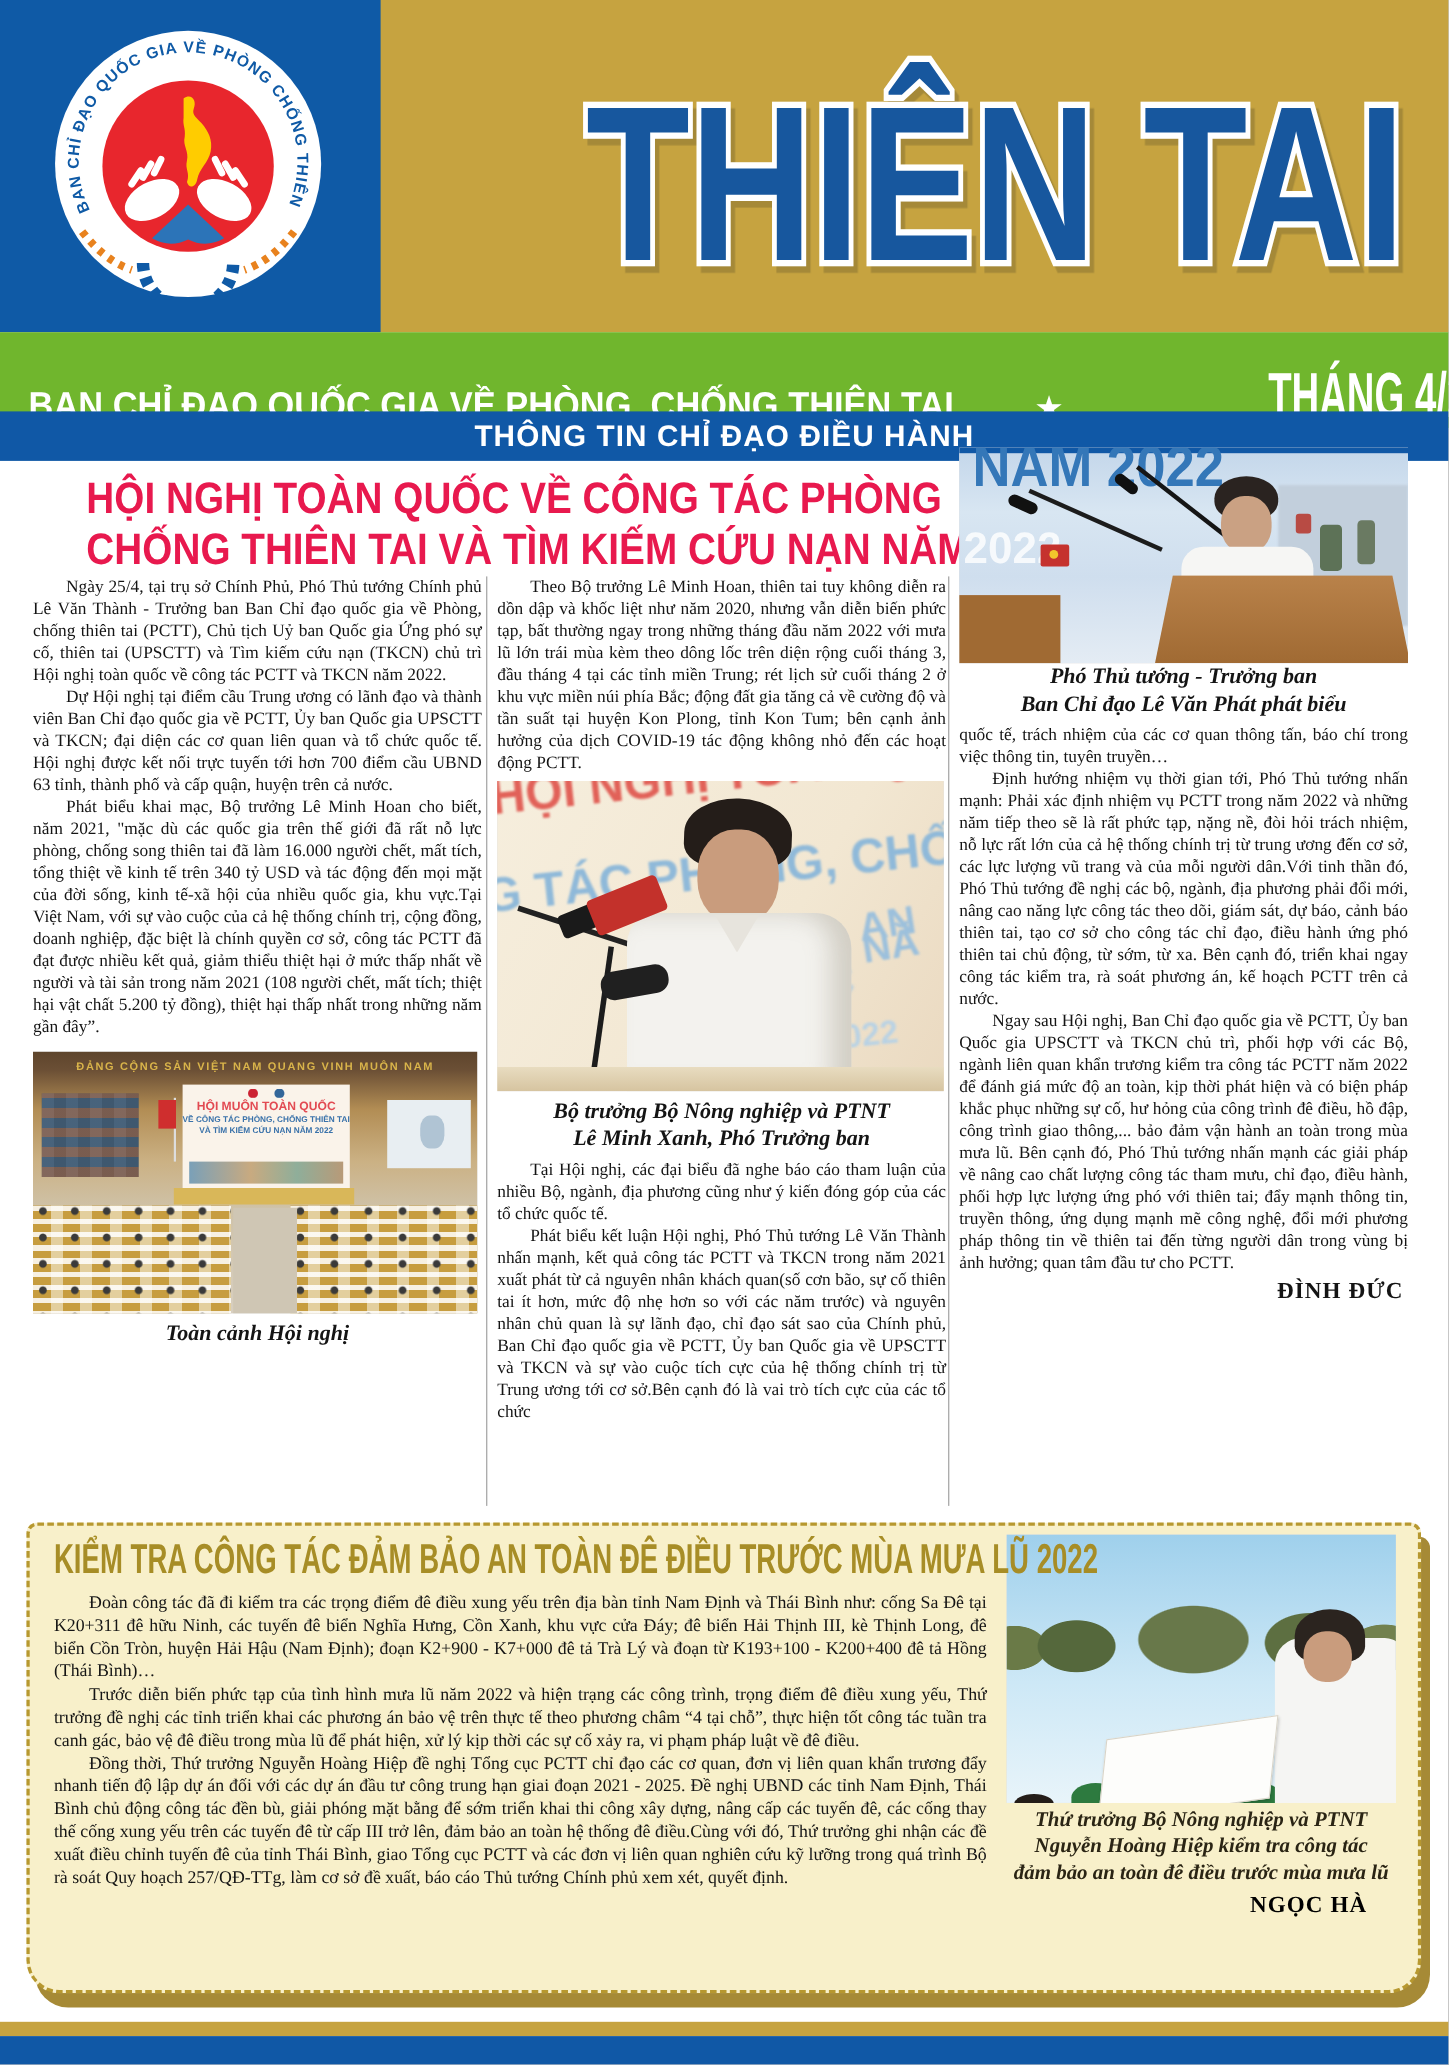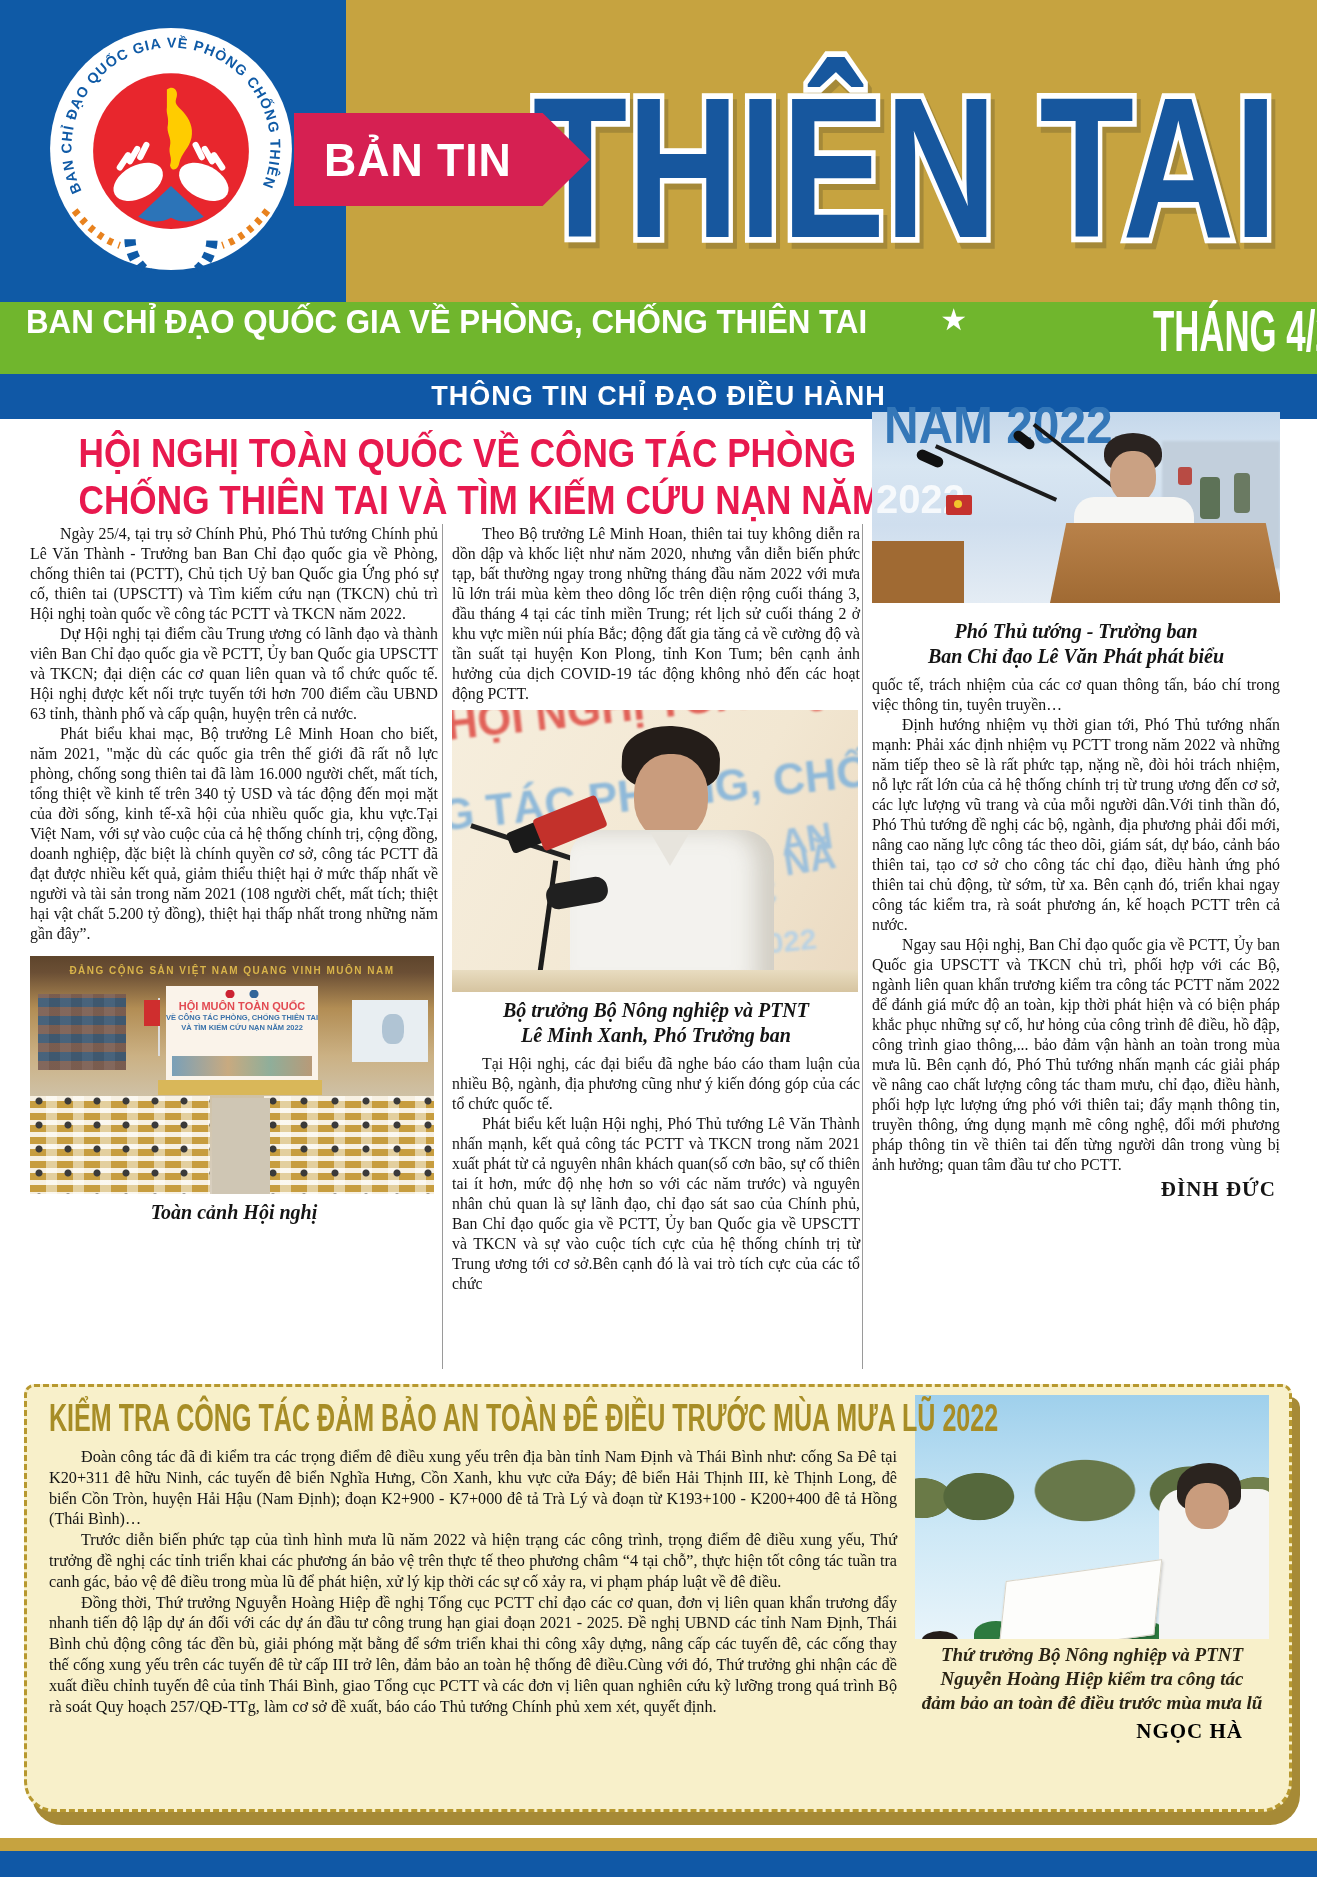--- a/index.html
+++ b/index.html
@@ -9,21 +9,21 @@
   
   .m-gold{position:absolute;left:0;top:0;width:1317px;height:302px;background:#C6A340;}
   .m-blue{position:absolute;left:0;top:0;width:346px;height:302px;background:#0F5AA6;}
   .logo-svg{position:absolute;left:48px;top:26px;}
   .ribbon{position:absolute;left:294px;top:113px;width:296px;height:93px;background:#D62052;z-index:3;
           clip-path:polygon(0 0,84% 0,100% 50%,84% 100%,0 100%);display:flex;align-items:center;padding-left:30px;box-sizing:border-box;}
   .ribbon-label{color:#fff;font-family:"Liberation Sans","DejaVu Sans",sans-serif;font-weight:bold;font-size:47px;
           transform:scaleX(.95);transform-origin:left center;letter-spacing:1px;white-space:nowrap;}
   .title-wrap{position:absolute;left:505px;top:12px;z-index:2;filter:drop-shadow(4px 6px 0 rgba(90,80,40,.30));}
 
-  .band-green{position:absolute;left:0;top:302px;width:1317px;height:87px;background:#70B62D;display:flex;align-items:flex-start;
+  .band-green{position:absolute;left:0;top:302px;width:1317px;height:87px;background:#70B62D;display:flex;align-items:flex-end;
           box-sizing:border-box;padding:0 26px;}
   .bg-committee{color:#fff;font-family:"Liberation Sans",sans-serif;font-weight:bold;font-size:34px;
           transform:scaleX(.92);transform-origin:left center;white-space:nowrap;}
   .bg-spacer{flex:1;}
   .bg-star{color:#fff;font-size:30px;margin-right:26px;font-family:"DejaVu Sans",sans-serif;}
   .bg-issue{color:#fff;font-family:"Liberation Sans",sans-serif;font-weight:bold;font-size:58px;line-height:1;
           transform:scaleX(.60);transform-origin:right center;white-space:nowrap;}
 
   .band-blue{position:absolute;left:0;top:374px;width:1317px;height:45px;background:#1058A6;color:#fff;
           display:flex;align-items:center;justify-content:center;
@@ -36,21 +36,21 @@
 
   .vrule{position:absolute;width:1px;background:#9a9a9a;top:524px;height:845px;}
   .vr1{left:442px;} .vr2{left:862px;}
 
   .col{position:absolute;width:408px;font-size:15.8px;line-height:20px;text-align:justify;color:#141414;}
   .col p{margin:0;text-indent:30px;}
   .col p.noindent{text-indent:0;}
   .c1{left:30px;top:524px;} .c2{left:452px;top:524px;} .c3{left:872px;top:407px;}
 
   .photo{position:relative;overflow:hidden;background:#ddd;}
-  .photo1{width:408px;height:196px;margin-bottom:16px;}
+  .photo1{width:408px;height:196px;margin-bottom:0;}
   .photo2{width:406px;height:282px;margin:6px 0;}
   .photo3{width:404px;height:238px;margin:12px 0 6px;}
   .cap{font-weight:bold;font-style:italic;font-size:20px;line-height:25px;text-align:center;text-indent:0;}
   .byline{text-align:right;font-weight:bold;font-size:21px;letter-spacing:1px;margin-top:4px;padding-right:4px;}
 
   
   .box{position:absolute;left:24px;top:1384px;width:1268px;height:428px;box-sizing:border-box;
        background:#F8F0CA;border:3px dashed #B7982F;border-radius:10px 10px 30px 30px;
        box-shadow:8px 13px 0 #A68A36;padding:8px 20px 6px 22px;overflow:hidden;}
   .box-headline{color:#A78D26;font-family:"Liberation Sans",sans-serif;font-weight:bold;font-size:38px;line-height:46px;
@@ -182,23 +182,20 @@
     <path d="M116,62 c7,-5 12,2 9,9 c-2,6 3,8 7,13 c6,7 10,15 8,25 c-2,10 -10,15 -12,25 c-1,6 -7,9 -9,2 c3,-8 -2,-11 0,-19 c2,-8 -4,-13 -2,-21 c1,-8 -2,-10 -1,-17 z" fill="#FFCC00"></path>
     <g>
       <ellipse cx="88" cy="152" rx="26" ry="16" fill="#ffffff" transform="rotate(-28 88 152)"></ellipse>
       <ellipse cx="152" cy="152" rx="26" ry="16" fill="#ffffff" transform="rotate(28 152 152)"></ellipse>
       <path d="M70,138 l8,-12 M80,132 l7,-12 M90,128 l6,-12 M170,138 l-8,-12 M160,132 l-7,-12 M150,128 l-6,-12" stroke="#ffffff" stroke-width="6" stroke-linecap="round"></path>
     </g>
     <path d="M88,186 l32,-30 l32,30 q-16,9 -32,1 q-16,8 -32,-1 z" fill="#2C74B8"></path>
     <path d="M80,208 a40,40 0 0 0 80,0" fill="none" stroke="#0F5AA6" stroke-width="11" stroke-dasharray="7 6"></path>
   </svg>
 
-  <div class="ribbon">
-    <span class="ribbon-label">BẢN TIN</span>
-  </div>
 
   <div class="title-wrap">
     <svg width="800" height="275" viewBox="0 -25 800 290">
       <text x="400" y="212" text-anchor="middle" font-family="Liberation Sans, sans-serif" font-weight="bold" font-size="212" textLength="785" lengthAdjust="spacingAndGlyphs" fill="#17579E" stroke="#ffffff" stroke-width="12" paint-order="stroke">THIÊN TAI</text>
     </svg>
   </div>
 
   <div class="band-green">
     <span class="bg-committee">BAN CHỈ ĐẠO QUỐC GIA VỀ PHÒNG, CHỐNG THIÊN TAI</span>
     <span class="bg-spacer"></span>

